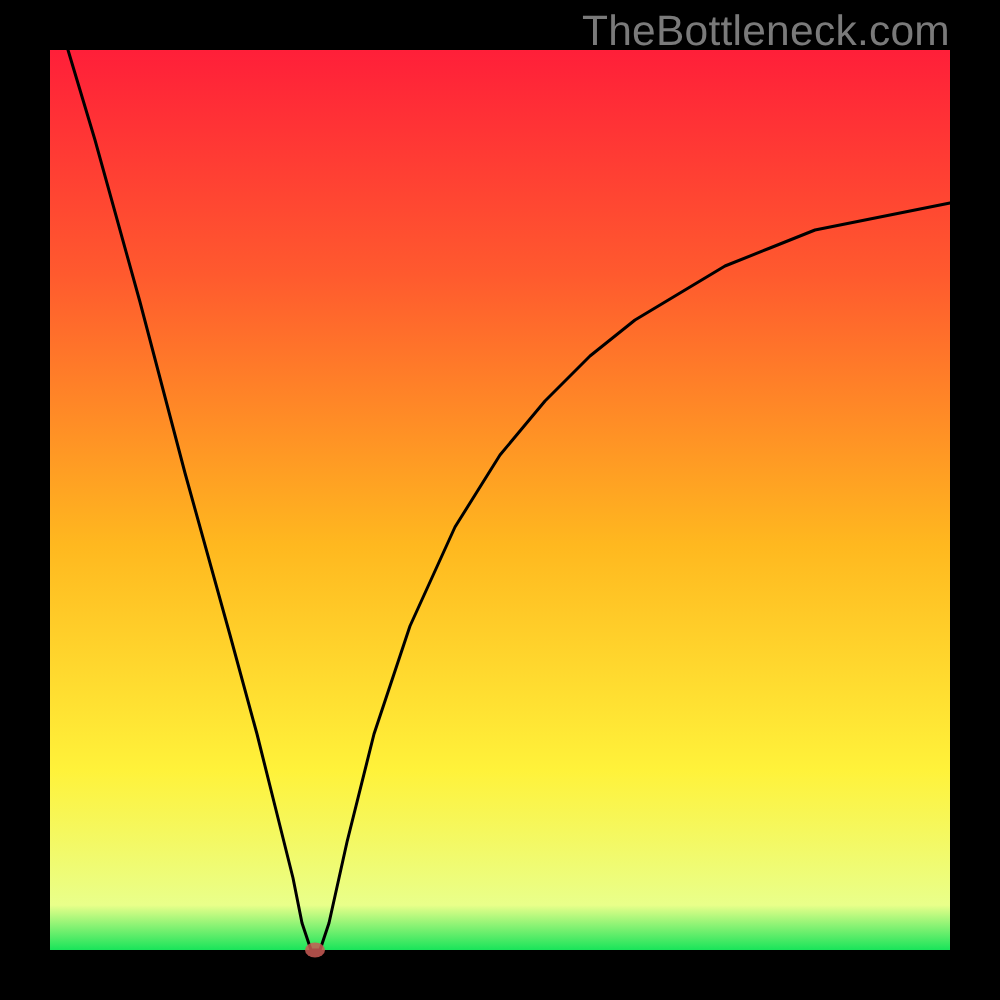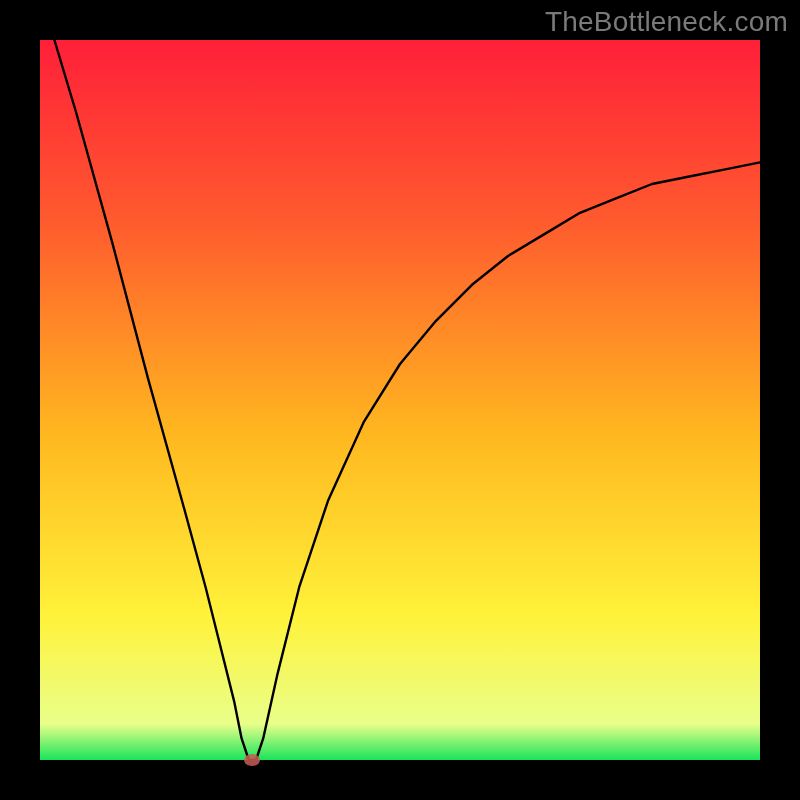--- a/index.html
+++ b/index.html
@@ -30,23 +30,23 @@
       var(--c1) 25%,
       var(--c2) 55%,
       var(--c3) 80%,
       var(--c4) 95%,
       var(--c5) 100%
     );
   }
   .watermark {
     position: absolute;
     top: 6px;
-    right: 12px;
+    right: 40px;
     color: #7a7a7a;
-    font-size: 28px;
+    font-size: 34px;
     font-weight: 500;
     letter-spacing: 0.2px;
     user-select: none;
     text-align: right;
   }
   svg.curve {
     position: absolute;
     left: 0;
     top: 0;
     width: 720px;

